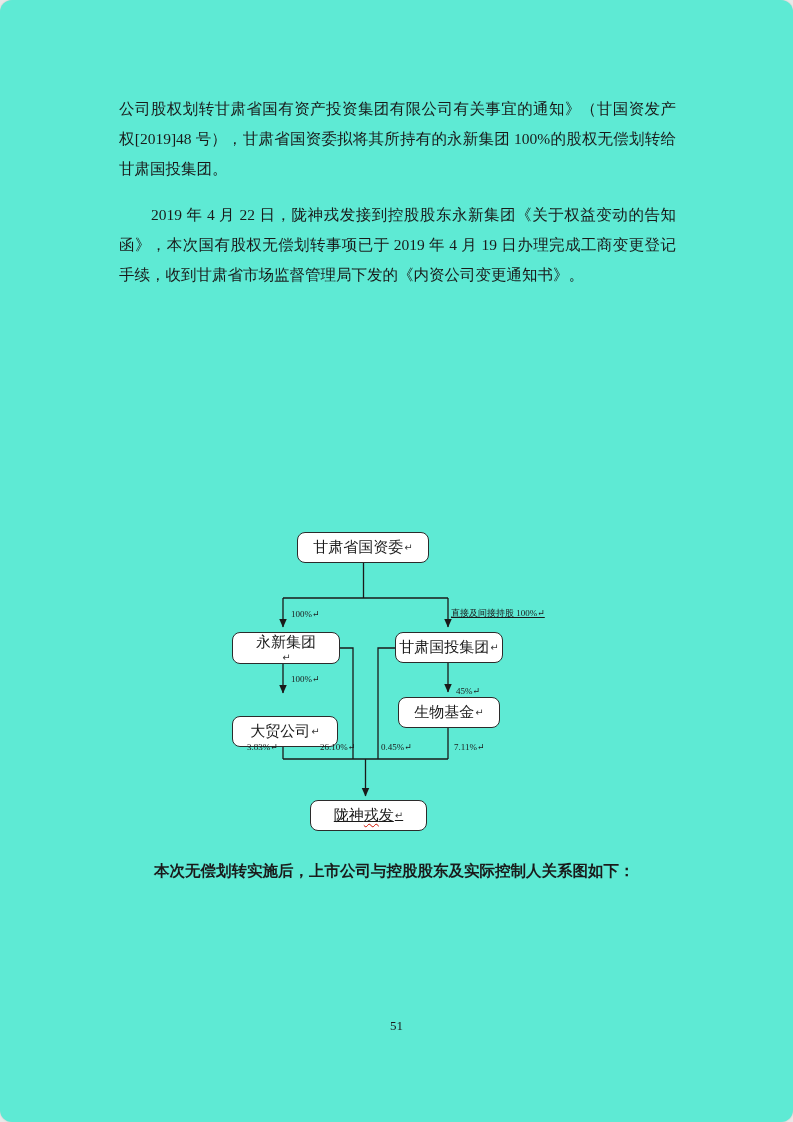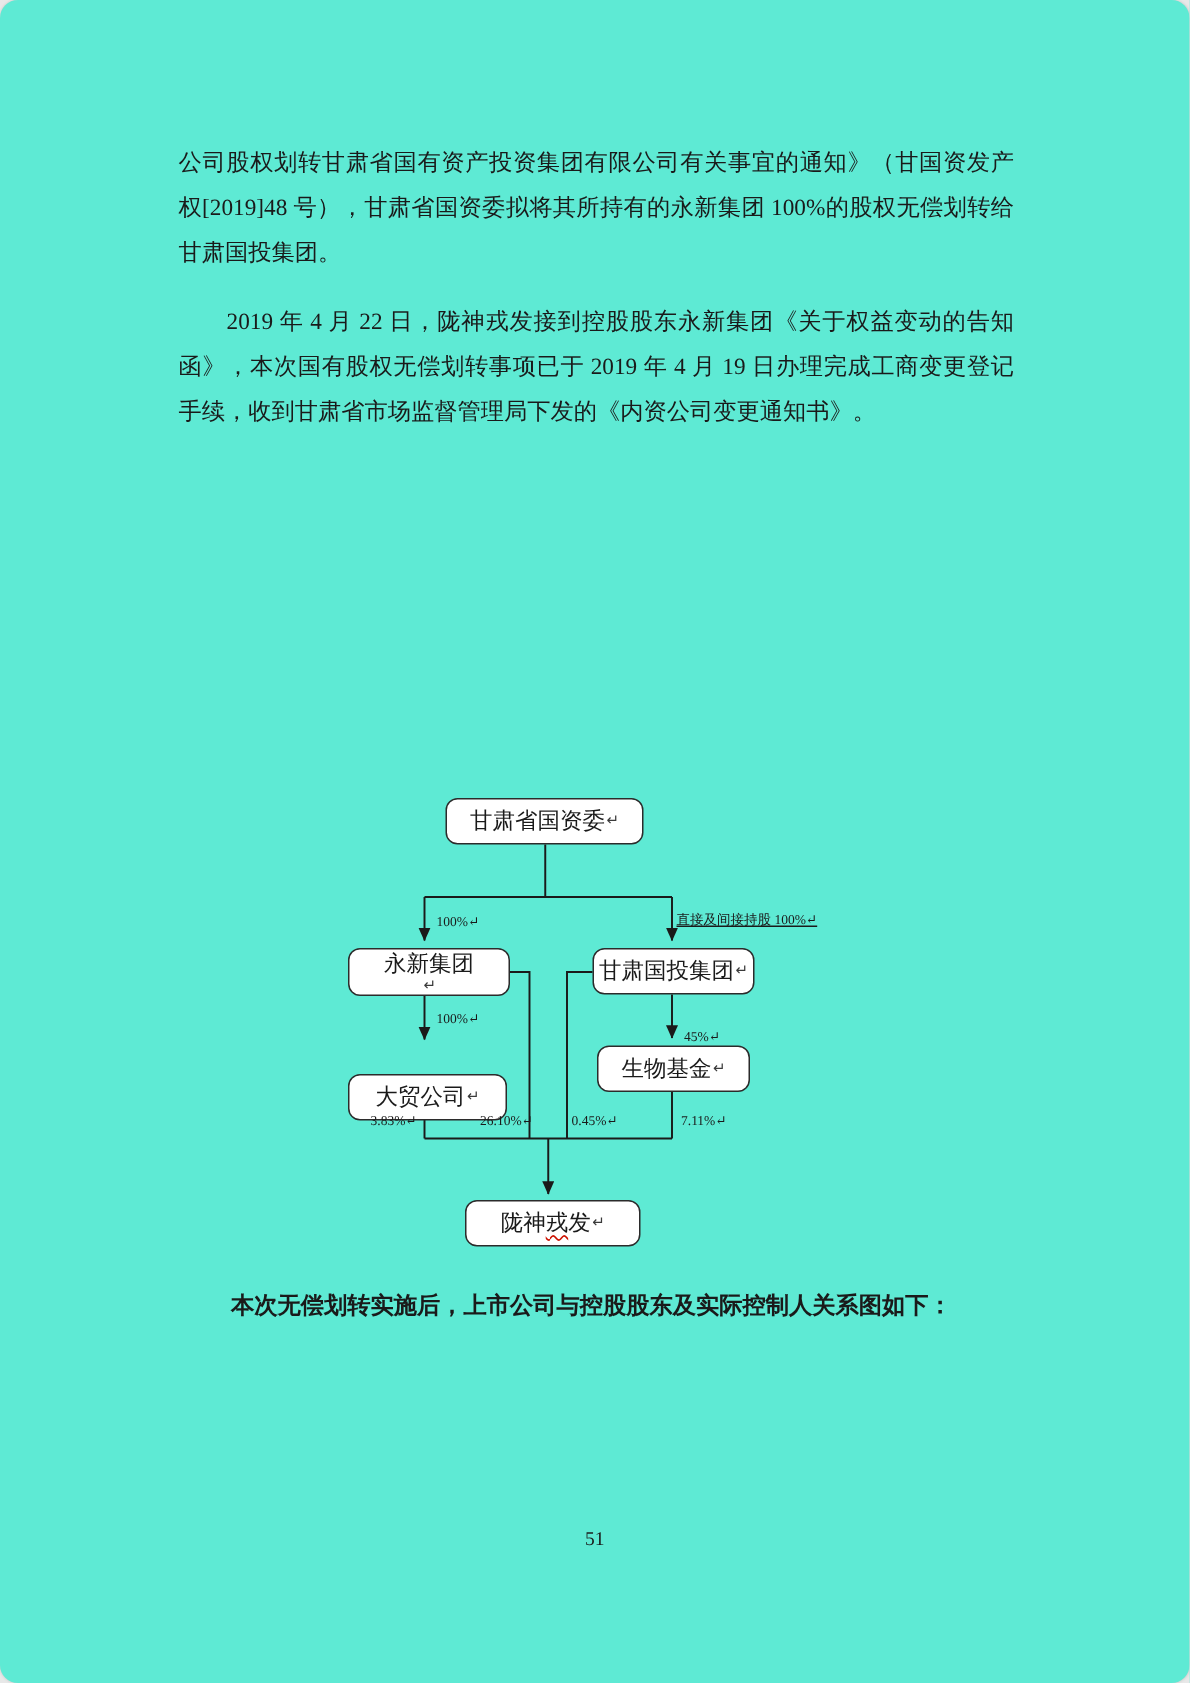--- a/index.html
+++ b/index.html
@@ -40,21 +40,21 @@
     background:#ffffff;
     display:flex; align-items:center; justify-content:center;
     font-size:15px; white-space:nowrap;
     z-index:2;
   }
   .node-sasac    { left:67px;  top:2px;   width:132px; height:31px; }
   .node-yongxin  { left:2px;   top:102px; width:108px; height:32px;flex-direction:column; }
   .node-guotou   { left:165px; top:102px; width:108px; height:31px; }
   .node-damao    { left:2px;   top:186px; width:106px; height:31px; }
   .node-biofund  { left:168px; top:167px; width:102px; height:31px; }
-  .node-longshen { left:80px;  top:270px; width:117px; height:31px; }
+  .node-longshen { left:80px;  top:270px; width:117px; height:31px;text-decoration:underline; }
   .mark {
     font-family:"DejaVu Sans",sans-serif;
     font-size:10px; color:#3a3a3a; margin-left:1px;
   }
   .wavy {
     text-decoration-line:underline;
     text-decoration-style:wavy;
     text-decoration-color:#cc1100;
     text-decoration-thickness:1px;
     text-underline-offset:3px;

